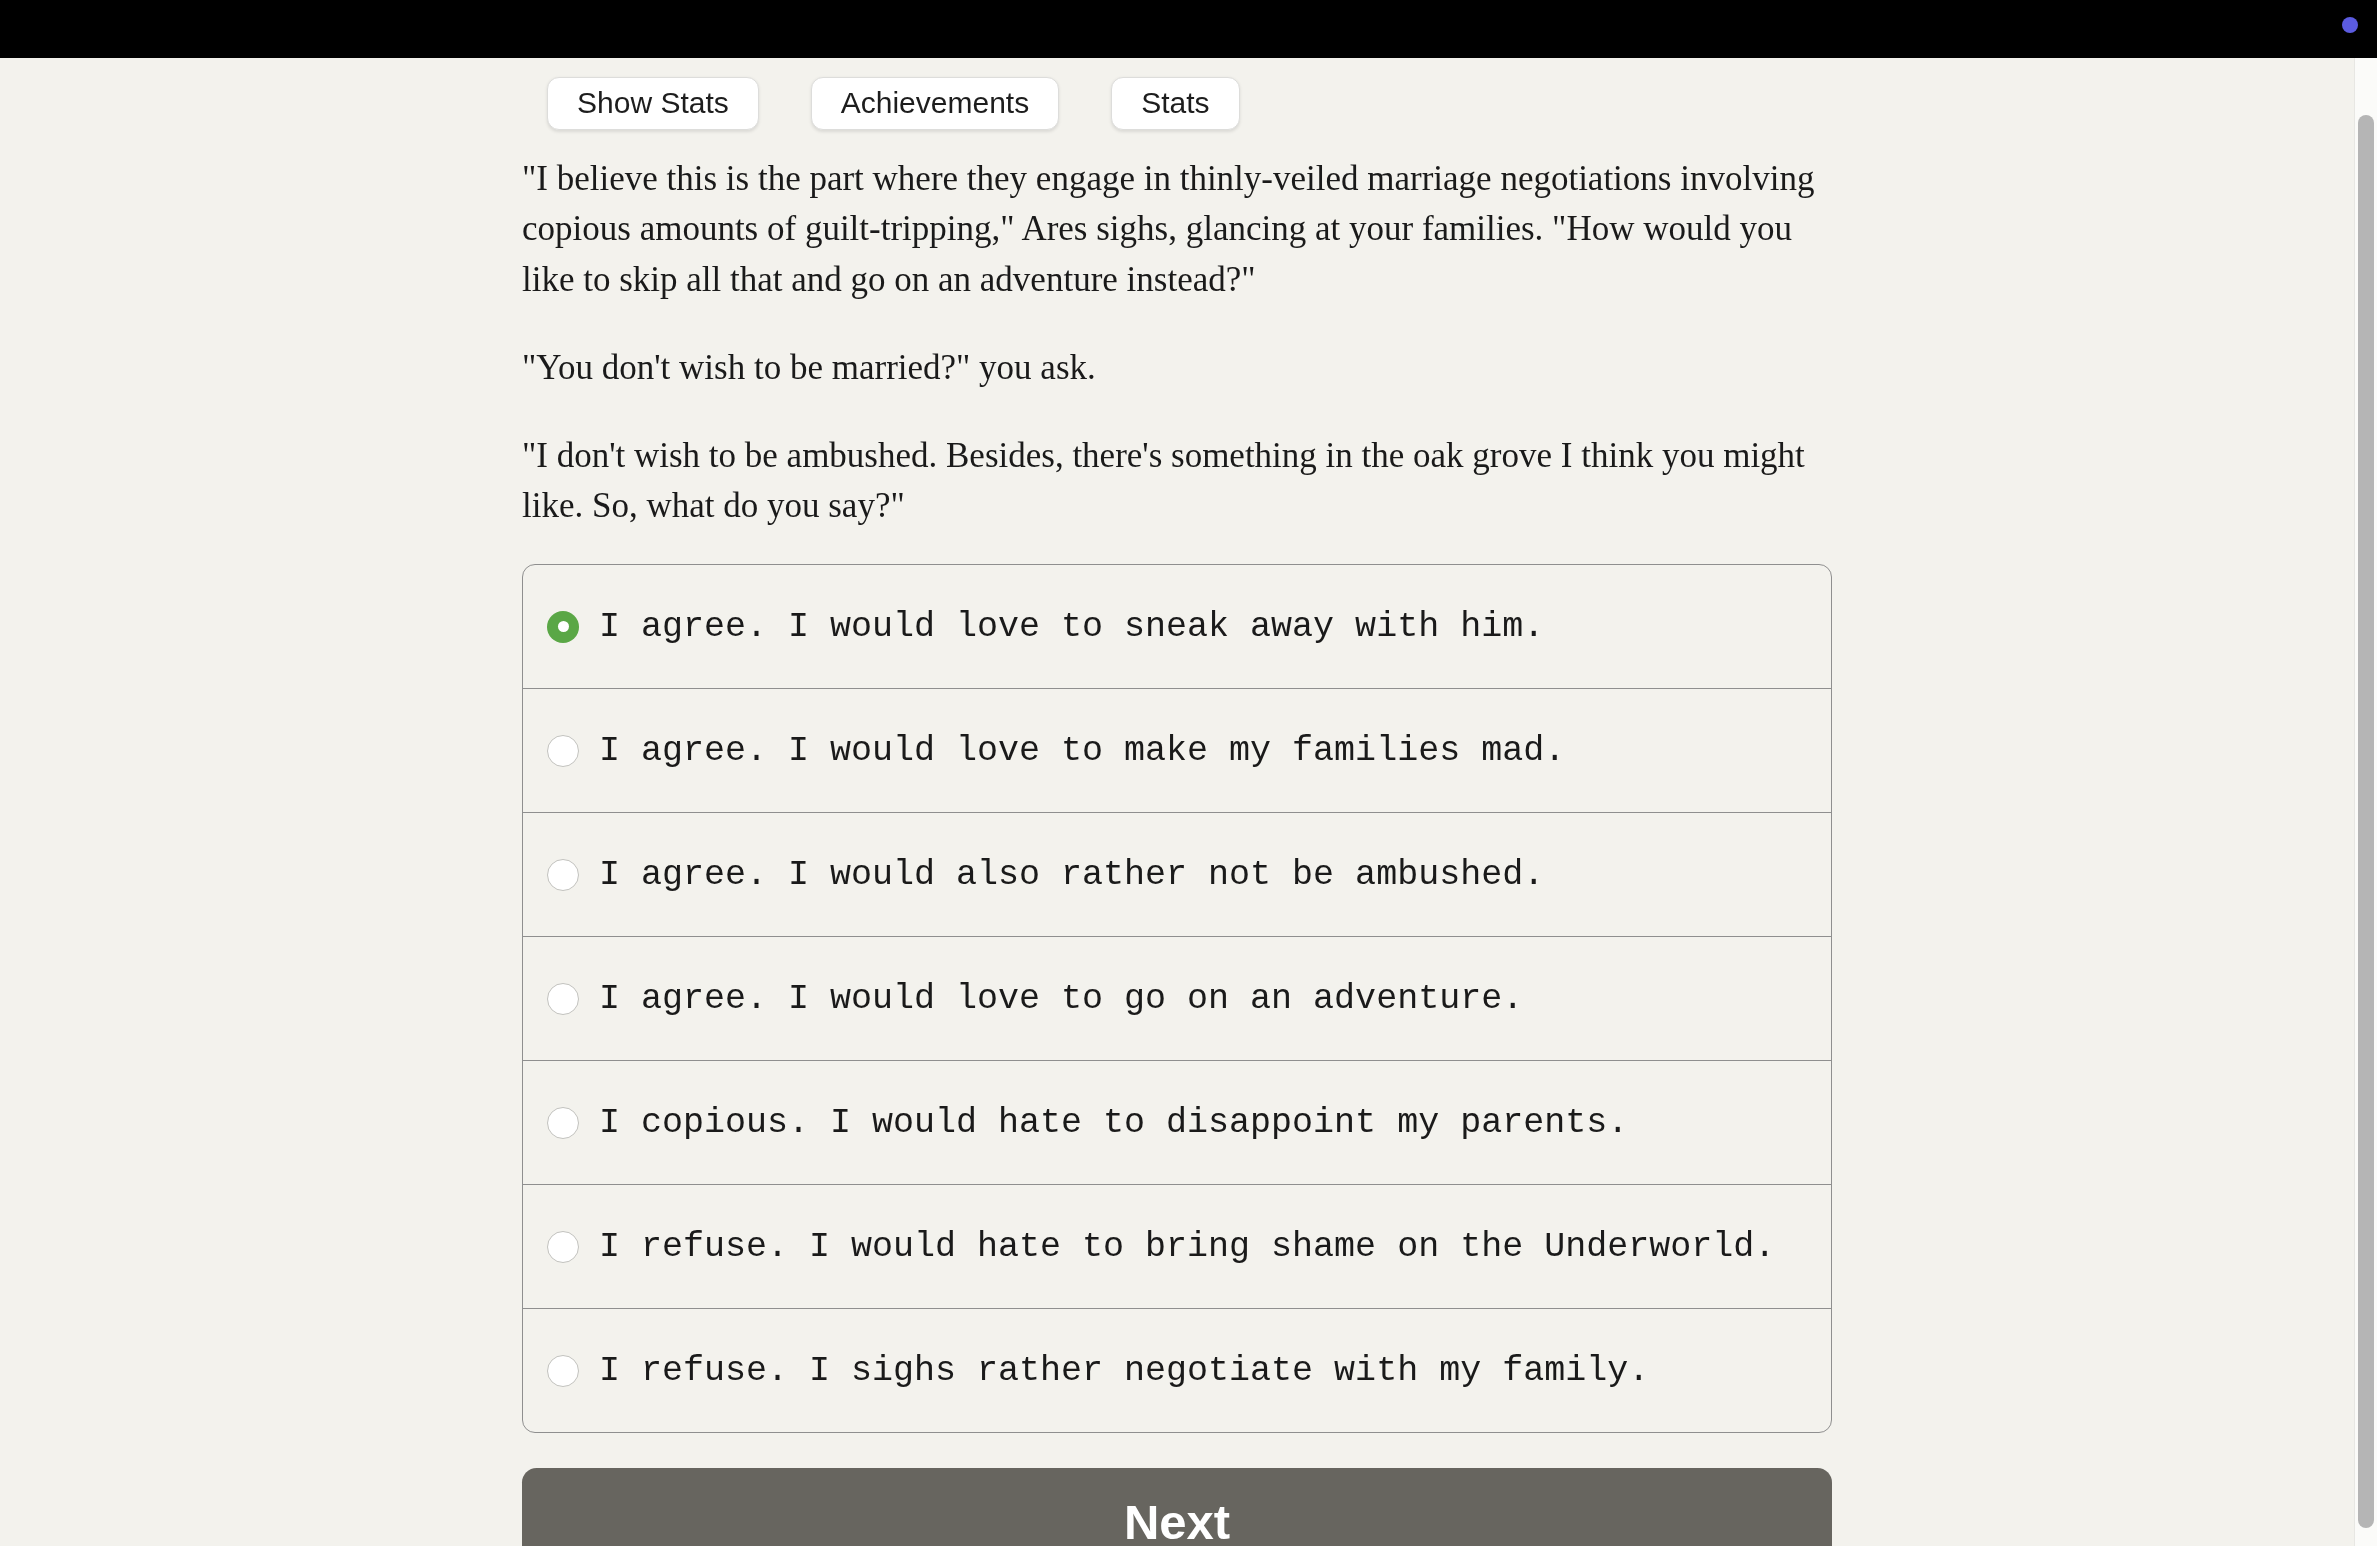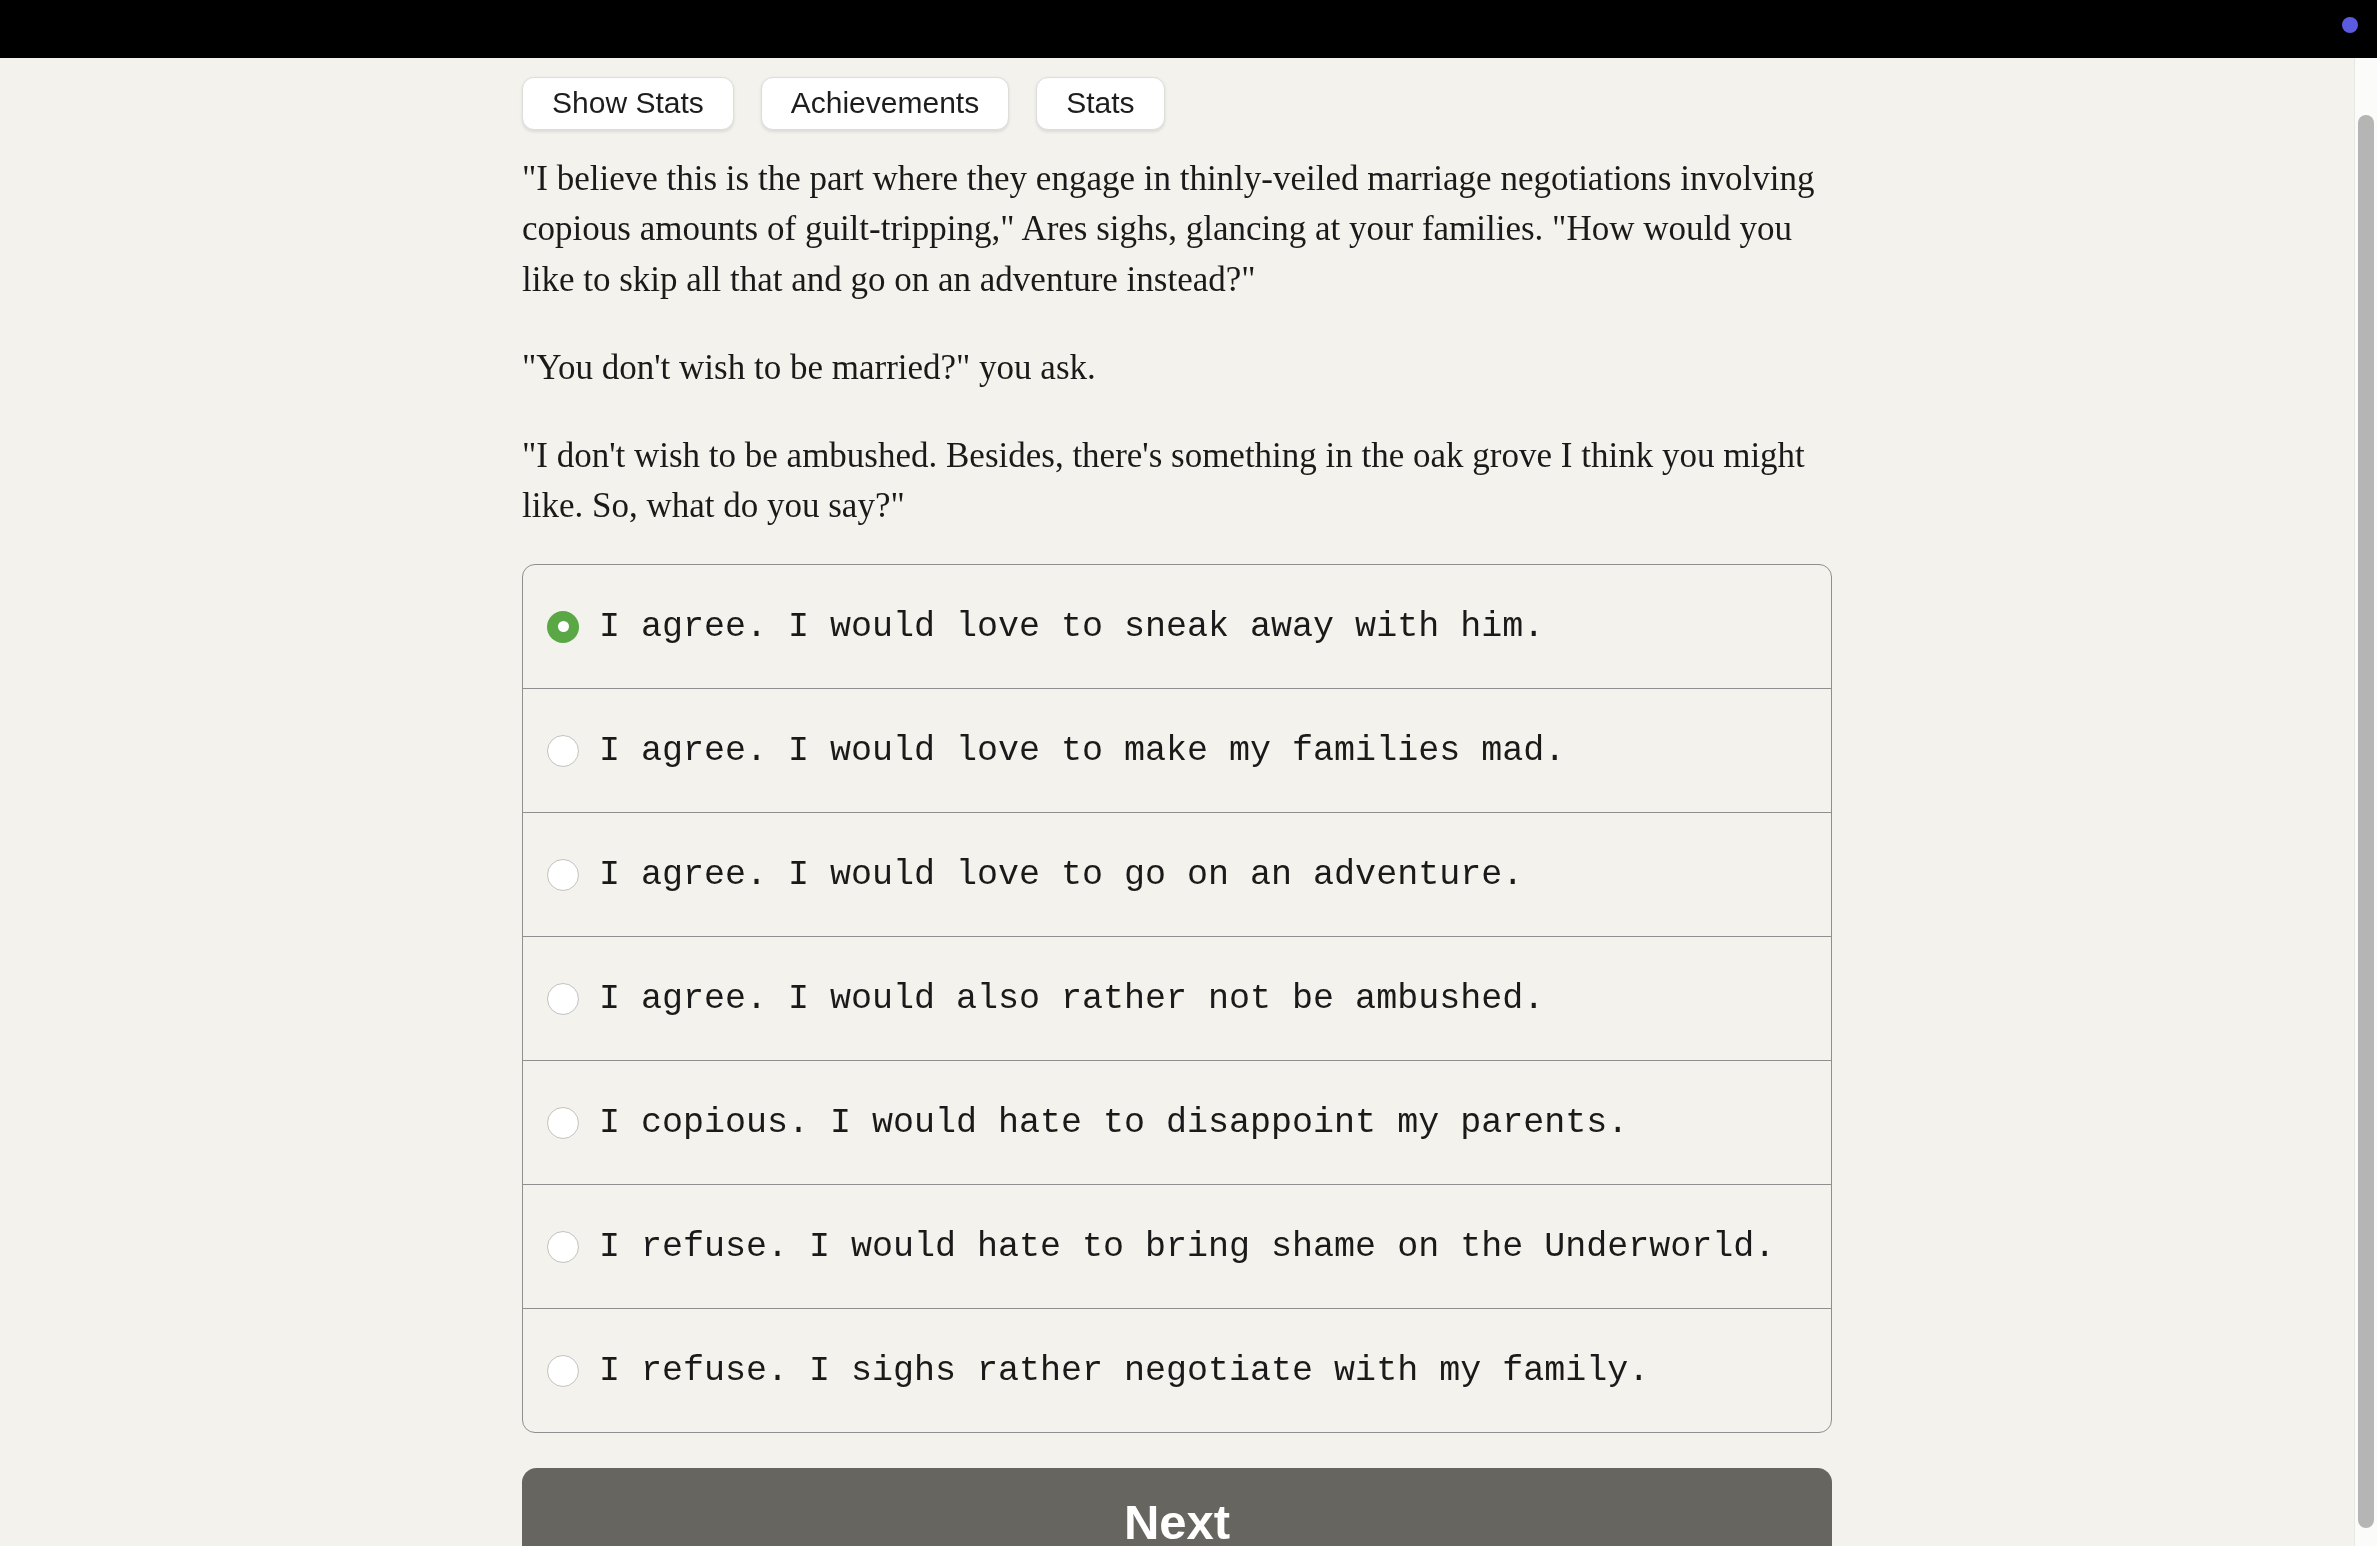--- a/index.html
+++ b/index.html
@@ -21,21 +21,21 @@
   }
 
   .content { position:absolute; left:522px; top:58px; width:1310px; }
 
   .toolbar { margin-top:18.6px; display:flex; gap:27px; }
   .tb-btn {
     height:53px; padding:0 29px; background:#ffffff;
     border:0.8px solid #dddddb; border-radius:12px;
     font-size:30px; color:#1d1d1d; display:flex; align-items:center;
     box-shadow:0 1.6px 3.2px rgba(0,0,0,0.10);
-    font-family:"Liberation Sans", sans-serif; cursor:pointer; white-space:nowrap;
+    font-family:"Liberation Sans", sans-serif; cursor:pointer; white-space:nowrap;margin-left:25px;
   }
 
   .story { margin-top:24px; font-family:"Liberation Serif", serif; font-size:35px; line-height:1.45; color:#1a1a1a; }
   .story p { margin:0 0 37px 0; }
   .story p:last-child { margin-bottom:0; }
 
   .choices {
     margin-top:32px; border:1.6px solid #8f8f8f; border-radius:13px;
     overflow:hidden;
   }
@@ -88,25 +88,25 @@
         <div class="choice-row">
           <span class="radio selected"></span>
           <span class="choice-label">I agree. I would love to sneak away with him.</span>
         </div>
         <div class="choice-row">
           <span class="radio"></span>
           <span class="choice-label">I agree. I would love to make my families mad.</span>
         </div>
         <div class="choice-row">
           <span class="radio"></span>
-          <span class="choice-label">I agree. I would love to go on an adventure.</span>
+          <span class="choice-label">I agree. I would also rather not be ambushed.</span>
         </div>
         <div class="choice-row">
           <span class="radio"></span>
-          <span class="choice-label">I agree. I would also rather not be ambushed.</span>
+          <span class="choice-label">I agree. I would love to go on an adventure.</span>
         </div>
         <div class="choice-row">
           <span class="radio"></span>
           <span class="choice-label">I copious. I would hate to disappoint my parents.</span>
         </div>
         <div class="choice-row">
           <span class="radio"></span>
           <span class="choice-label">I refuse. I would hate to bring shame on the Underworld.</span>
         </div>
         <div class="choice-row">

